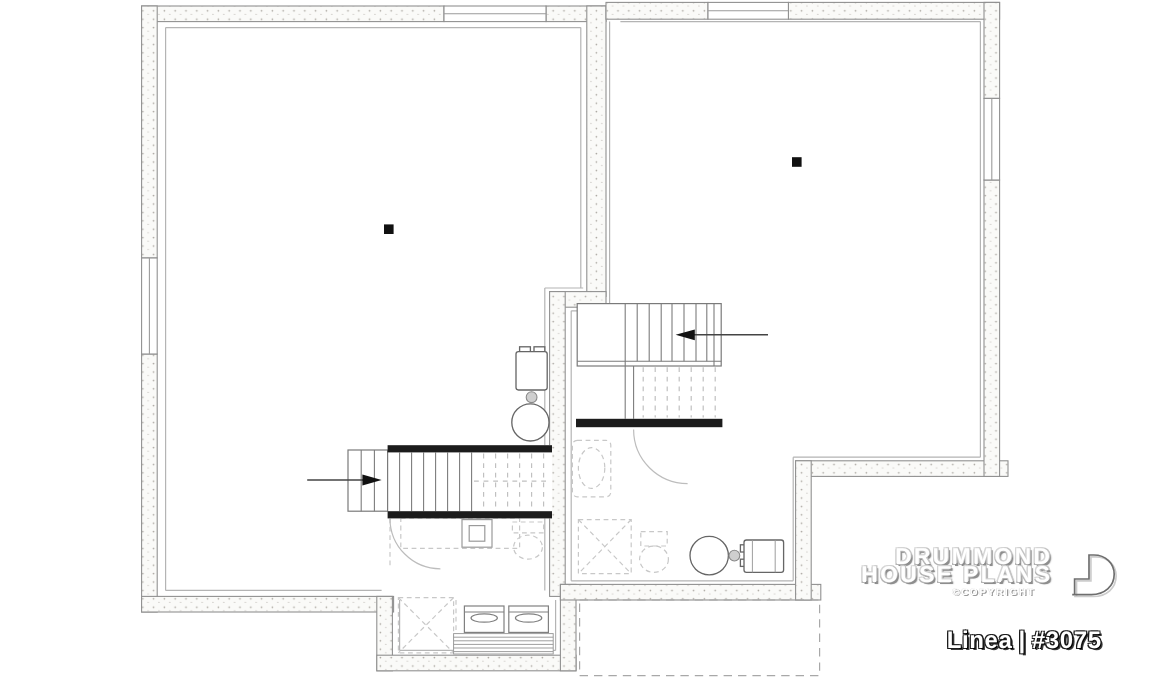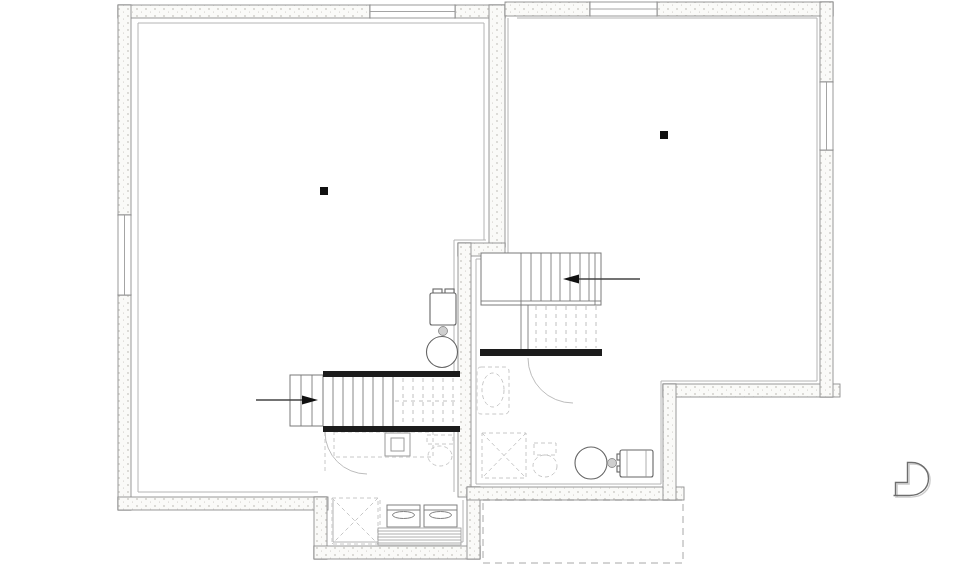--- a/index.html
+++ b/index.html
@@ -227,22 +227,30 @@
         <line x1="378" y1="543" x2="461" y2="543"></line>
       </g>
     </g>
 
     <rect x="320" y="187" width="8" height="8" fill="#111"></rect>
     <rect x="660" y="131" width="8" height="8" fill="#111"></rect>
   </svg>
 
   <div class="logo-block">
     <div class="logo-top">
+      <div class="logo-text-col">
+        <span class="logo-line">DRUMMOND</span>
+        <span class="logo-line">HOUSE PLANS</span>
+        <span class="copyright">©COPYRIGHT</span>
+      </div>
       <span>
         <svg width="52" height="50" viewBox="0 0 52 50">
           <path d="M11.5 44.5 h16 c11 0 19-7 19-17 0-9-7-16-17-16 h-4 v20 h-12 v13" fill="none" stroke="#cccccc" stroke-width="1.4" transform="translate(1.6,1.6)"></path>
           <path d="M11.5 44.5 h16 c11 0 19-7 19-17 0-9-7-16-17-16 h-4 v20 h-12 v13" fill="none" stroke="#6e6e6e" stroke-width="1.4"></path>
         </svg>
       </span>
     </div>
+    <div class="plan-label">
+      <span>Linea</span><span class="sep">|</span><span>#3075</span>
+    </div>
   </div>
 
 </div>
 
 </body></html>

